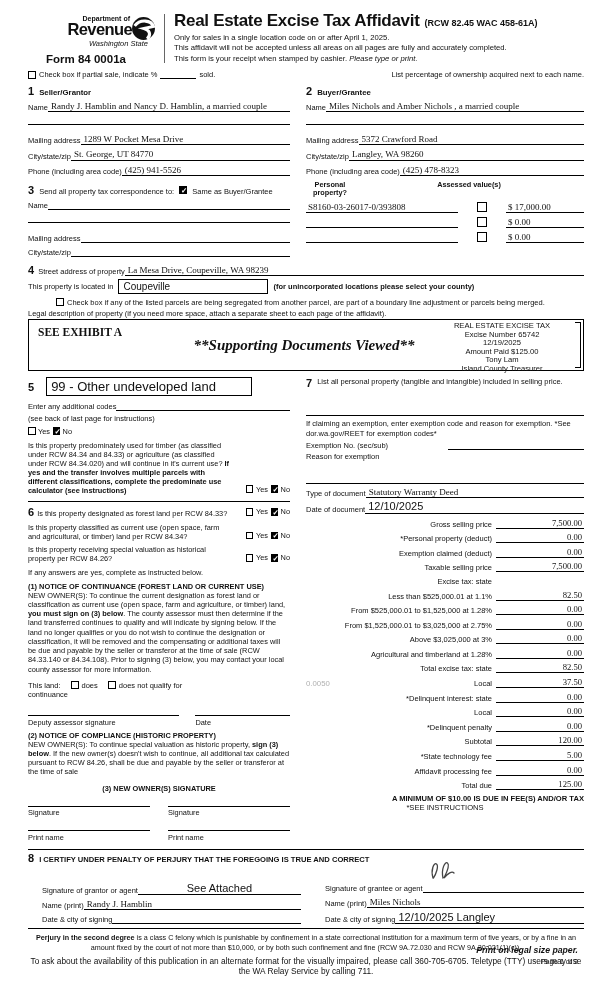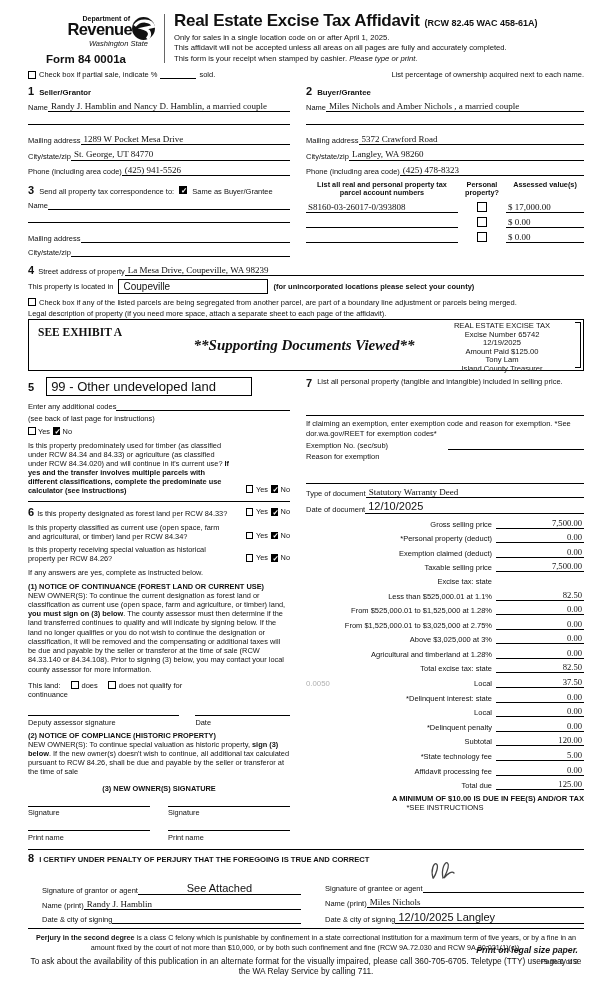--- a/index.html
+++ b/index.html
@@ -50,21 +50,21 @@
   .parcel-row { display:flex; align-items:flex-end; margin-top:4px; }
   .pcell { width:152px; border-bottom:1px solid #000; font-family:"Liberation Serif",serif; font-size:9px; min-height:11px; padding:0 2px; }
   .pchk { width:48px; display:flex; justify-content:center; padding-bottom:1px; }
   .pchk .checkbox { width:10px; height:10px; }
   .pval { flex:1; border-bottom:1px solid #000; font-family:"Liberation Serif",serif; font-size:9px; min-height:11px; padding:0 2px; }
 
   
   .s4line2 { display:flex; align-items:center; margin-top:3px; gap:5px; font-size:7.5px; }
   .locbox { width:150px; border:1.5px solid #000; font-size:10px; padding:1px 4px; min-height:14px; }
   .italic-note { font-weight:bold; font-size:7.5px; }
-  .chkline { display:flex; gap:3px; align-items:center; margin-top:3.5px; font-size:7.5px; }
+  .chkline { display:flex; gap:3px; align-items:center; margin-top:3.5px; font-size:7.5px;margin-left:28px; }
   .plain { font-size:7.5px; margin-top:2.5px; }
 
   
   .exhibit { border:1.6px solid #000; display:flex; margin-top:1px; height:52px; }
   .ex-left { font-family:"Liberation Serif",serif; font-weight:bold; font-size:11.5px; padding:6px 0 0 9px; width:150px; flex:none; }
   .ex-center { flex:1; display:flex; align-items:center; justify-content:center; font-family:"Liberation Serif",serif; font-style:italic; font-weight:bold; font-size:15px; }
   .stamp { width:154px; flex:none; padding:2px 8px 2px 0; position:relative; text-align:center; font-size:7.6px; line-height:1.12; }
   .stamp::after { content:""; position:absolute; right:2px; top:2px; bottom:2px; width:5px; border-top:1.3px solid #000; border-right:1.3px solid #000; border-bottom:1.3px solid #000; }
 
   
@@ -229,21 +229,20 @@
           <span class="lbl">Mailing address</span>
           <span class="fill"></span>
         </div>
       <div class="fline">
           <span class="lbl">City/state/zip</span>
           <span class="fill"></span>
         </div>
     </div>
     <div class="colR">
       <div class="phead">
-        <div class="ph1">List all real and personal property tax parcel account numbers</div>
         <div class="ph2">Personal property?</div>
         <div class="ph3">Assessed value(s)</div>
       </div>
       <div>
 
           <div class="parcel-row">
             <div class="pcell">S8160-03-26017-0/393808</div>
             <div class="pchk">
               <span class="checkbox"></span>
             </div>

